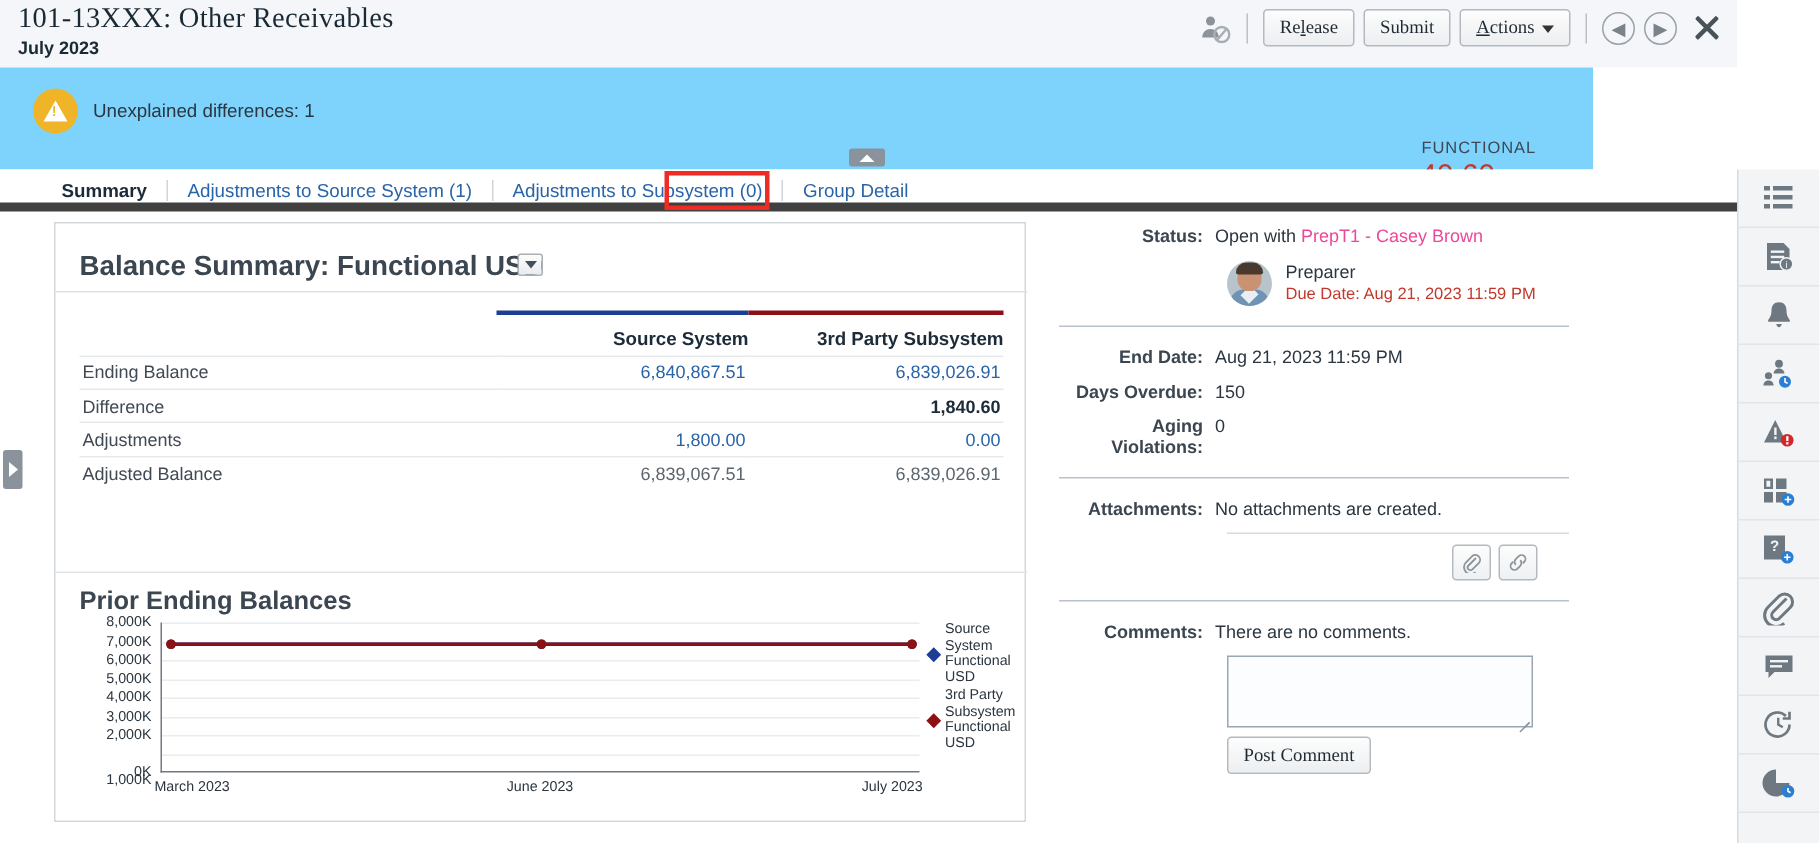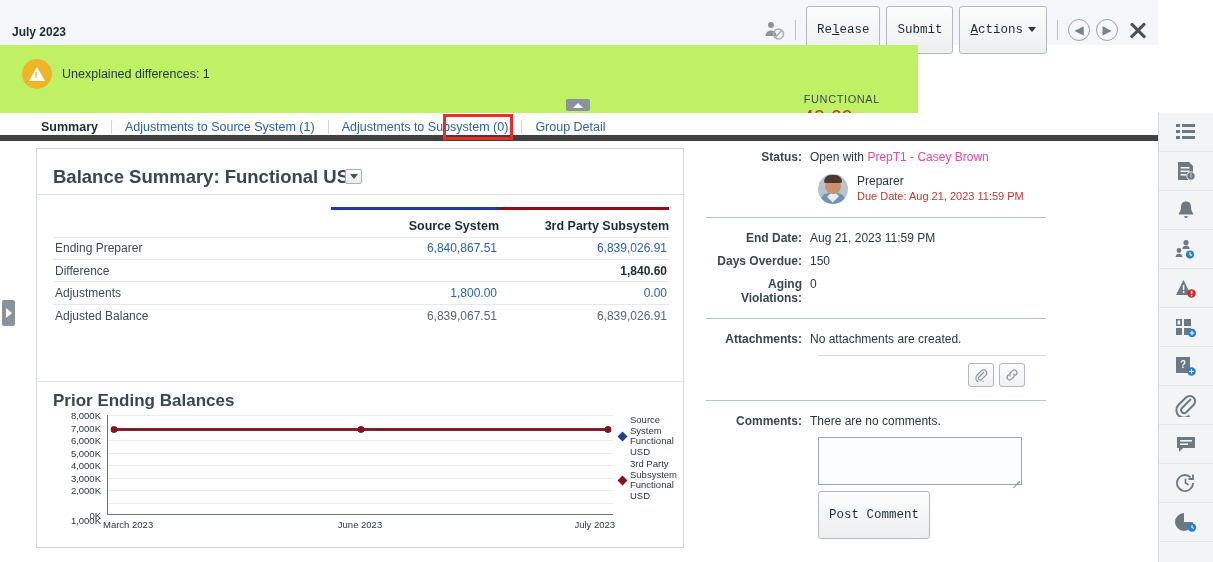--- a/index.html
+++ b/index.html
@@ -28,22 +28,22 @@
   }
   .hdr-actions {
     position: absolute; right: 8px; top: 6px;
     display: flex; align-items: center; gap: 6px;
   }
   .user-icon { width: 22px; height: 22px; position: relative; opacity:.85; }
   .sep-bar { width: 1px; height: 20px; background: #b9c0c7; margin: 0 4px; }
   .btn {
     background: linear-gradient(#fdfdfd, #eceef0);
     border: 1px solid #b3b9bf; border-radius: 3px;
-    font-size: 12.5px; color: #1f2a33; padding: 16px 10px;
-    font-family: Liberation Mono, monospace; cursor: pointer;
+    font-size: 12.5px; color: #1f2a33; padding: 4px 10px;
+    font-family: Liberation Serif, serif; cursor: pointer;
     white-space: nowrap;
   }
   .btn u { text-decoration: underline; }
   .btn .caret {
     display: inline-block; margin-left: 5px;
     border-left: 4px solid transparent; border-right: 4px solid transparent;
     border-top: 5px solid #333; vertical-align: middle;
   }
   .circ-btn {
     width: 22px; height: 22px; border-radius: 50%;
@@ -56,22 +56,22 @@
   }
   .close-x:before, .close-x:after {
     content: ""; position: absolute; left: 2px; top: 10.5px;
     width: 20px; height: 3.2px; background: #4a5259; border-radius: 1px;
   }
   .close-x:before { transform: rotate(45deg); }
   .close-x:after  { transform: rotate(-45deg); }
 
   
   .banner {
-    position: absolute; left: 0; top: 45px; width: 918px; height: 68px;
-    background: #bef264;
+    position: absolute; left: 0; top: 45px; width: 1062px; height: 68px;
+    background: #7dd3fc;
   }
   .warn-wrap { position: absolute; left: 22px; top: 14px; display: flex; align-items: center; gap: 10px; }
   .warn-icon {
     width: 30px; height: 30px; border-radius: 50%; background: #f0b429;
     display: flex; align-items: center; justify-content: center;
   }
   .warn-icon .tri {
     width: 0; height: 0; position: relative;
     border-left: 8px solid transparent; border-right: 8px solid transparent;
     border-bottom: 14px solid #ffffff;
@@ -235,20 +235,21 @@
     border-top: 5px solid transparent; border-bottom: 5px solid transparent;
     border-left: 6px solid #fff;
   }
 </style>
 </head>
 <body>
 
 <div id="app">
 
   <div class="header">
+    <div class="hdr-title">101-13XXX: Other Receivables</div>
     <div class="hdr-sub">July 2023</div>
 
     <div class="hdr-actions">
       <div class="user-icon">
         <svg width="22" height="22" viewBox="0 0 22 22">
           <circle cx="8" cy="6" r="3" fill="#7a828a"></circle>
           <path d="M2.5 17c0-3.4 2.6-5.6 5.5-5.6s5.5 2.2 5.5 5.6z" fill="#7a828a"></path>
           <circle cx="15.5" cy="15" r="5" fill="none" stroke="#9aa2a9" stroke-width="1.6"></circle>
           <path d="M12.5 18.5l6-7" stroke="#9aa2a9" stroke-width="1.6"></path>
         </svg>
@@ -305,21 +306,21 @@
             <span class="th-label">Source System</span>
           </th>
           <th style="width:170px">
             <div class="th-rule red"></div>
             <span class="th-label">3rd Party Subsystem</span>
           </th>
         </tr>
       </thead>
       <tbody>
         <tr class="bal-row">
-          <td class="lbl">Ending Preparer</td>
+          <td class="lbl">Ending Balance</td>
           <td class="val v-link">6,840,867.51</td>
           <td class="val v-link">6,839,026.91</td>
         </tr>
         <tr class="bal-row">
           <td class="lbl">Difference</td>
           <td class="val"></td>
           <td class="val v-bold">1,840.60</td>
         </tr>
         <tr class="bal-row">
           <td class="lbl">Adjustments</td>

